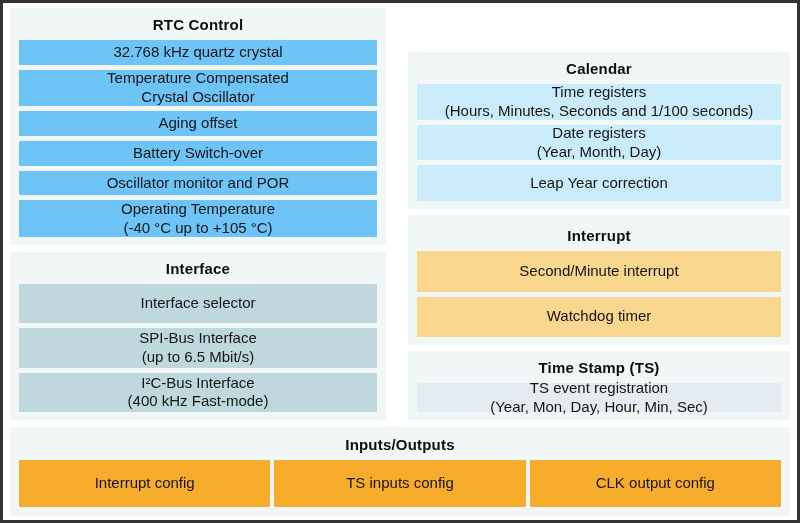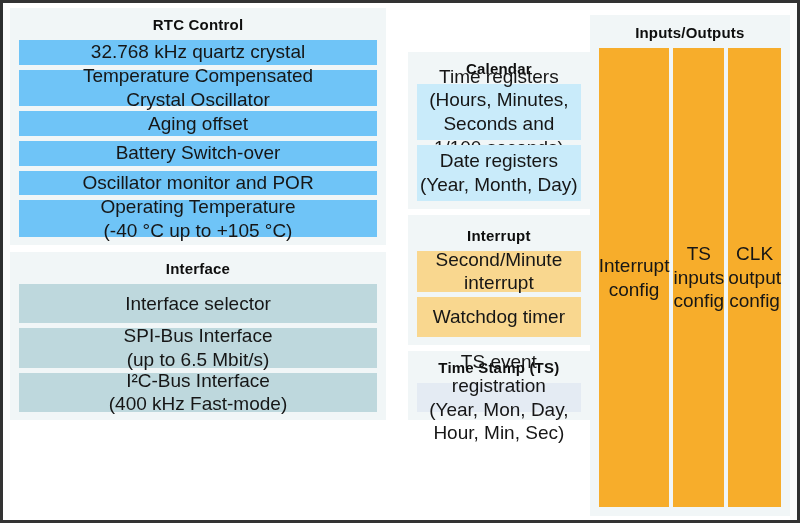--- a/index.html
+++ b/index.html
@@ -7,41 +7,41 @@
     width: 800px; height: 523px;
     font-family: "Liberation Sans", sans-serif;
     color: var(--text, #1a1a1a);
   }
   .frame {
     width: 800px; height: 523px;
     box-sizing: border-box;
     border: 3px solid var(--frame-border, #333);
     background: #ffffff;
     padding: 5px 7px 4px 7px;
-    display: flex; flex-direction: row;
+    display: flex; flex-direction: column;
   }
   .top { display: flex; gap: 22px; height: 412px; }
   .col-left  { width: 376px; display: flex; flex-direction: column; gap: 7px; }
   .col-right { flex: 1;      display: flex; flex-direction: column; gap: 6px; margin-top: 44px; }
 
   .panel {
     background: var(--panel-bg, #f1f6f7);
     box-sizing: border-box;
     padding: 5px 9px 8px 9px;
     display: flex; flex-direction: column;
   }
   .panel h2 {
     margin: 3px 0 7px 0;
     font-size: 15px; font-weight: bold; text-align: center;
     color: #0e0e0e; letter-spacing: 0.2px;
   }
   .blocks { display: flex; flex-direction: column; gap: 5px; flex: 1; min-height: 0; }
   .block {
     display: flex; align-items: center; justify-content: center;
-    text-align: center; font-size: 19px; line-height: 1.25;
+    text-align: center; font-size: 15px; line-height: 1.25;
     white-space: pre-line; color: #161616;
     flex: 27 1 0; min-height: 0;
   }
   .block.tall { flex: 40 1 0; }
   .blocks.uniform .block { flex: 1 1 0; }
 
   .panel-rtc       { height: 237px; }
   .panel-interface { flex: 1; }
   .panel-calendar  { height: 157px; }
   .panel-interrupt { height: 130px; padding-top: 9px; }
@@ -91,20 +91,21 @@
     </div>
 
     <div class="col-right">
       <section class="panel panel-calendar">
         <h2>Calendar</h2>
         <div class="blocks uniform">
           <div class="block">Time registers
 (Hours, Minutes, Seconds and 1/100 seconds)</div>
           <div class="block">Date registers
 (Year, Month, Day)</div>
+          <div class="block">Leap Year correction</div>
         </div>
       </section>
 
       <section class="panel panel-interrupt">
         <h2>Interrupt</h2>
         <div class="blocks uniform">
           <div class="block">Second/Minute interrupt</div>
           <div class="block">Watchdog timer</div>
         </div>
       </section>

